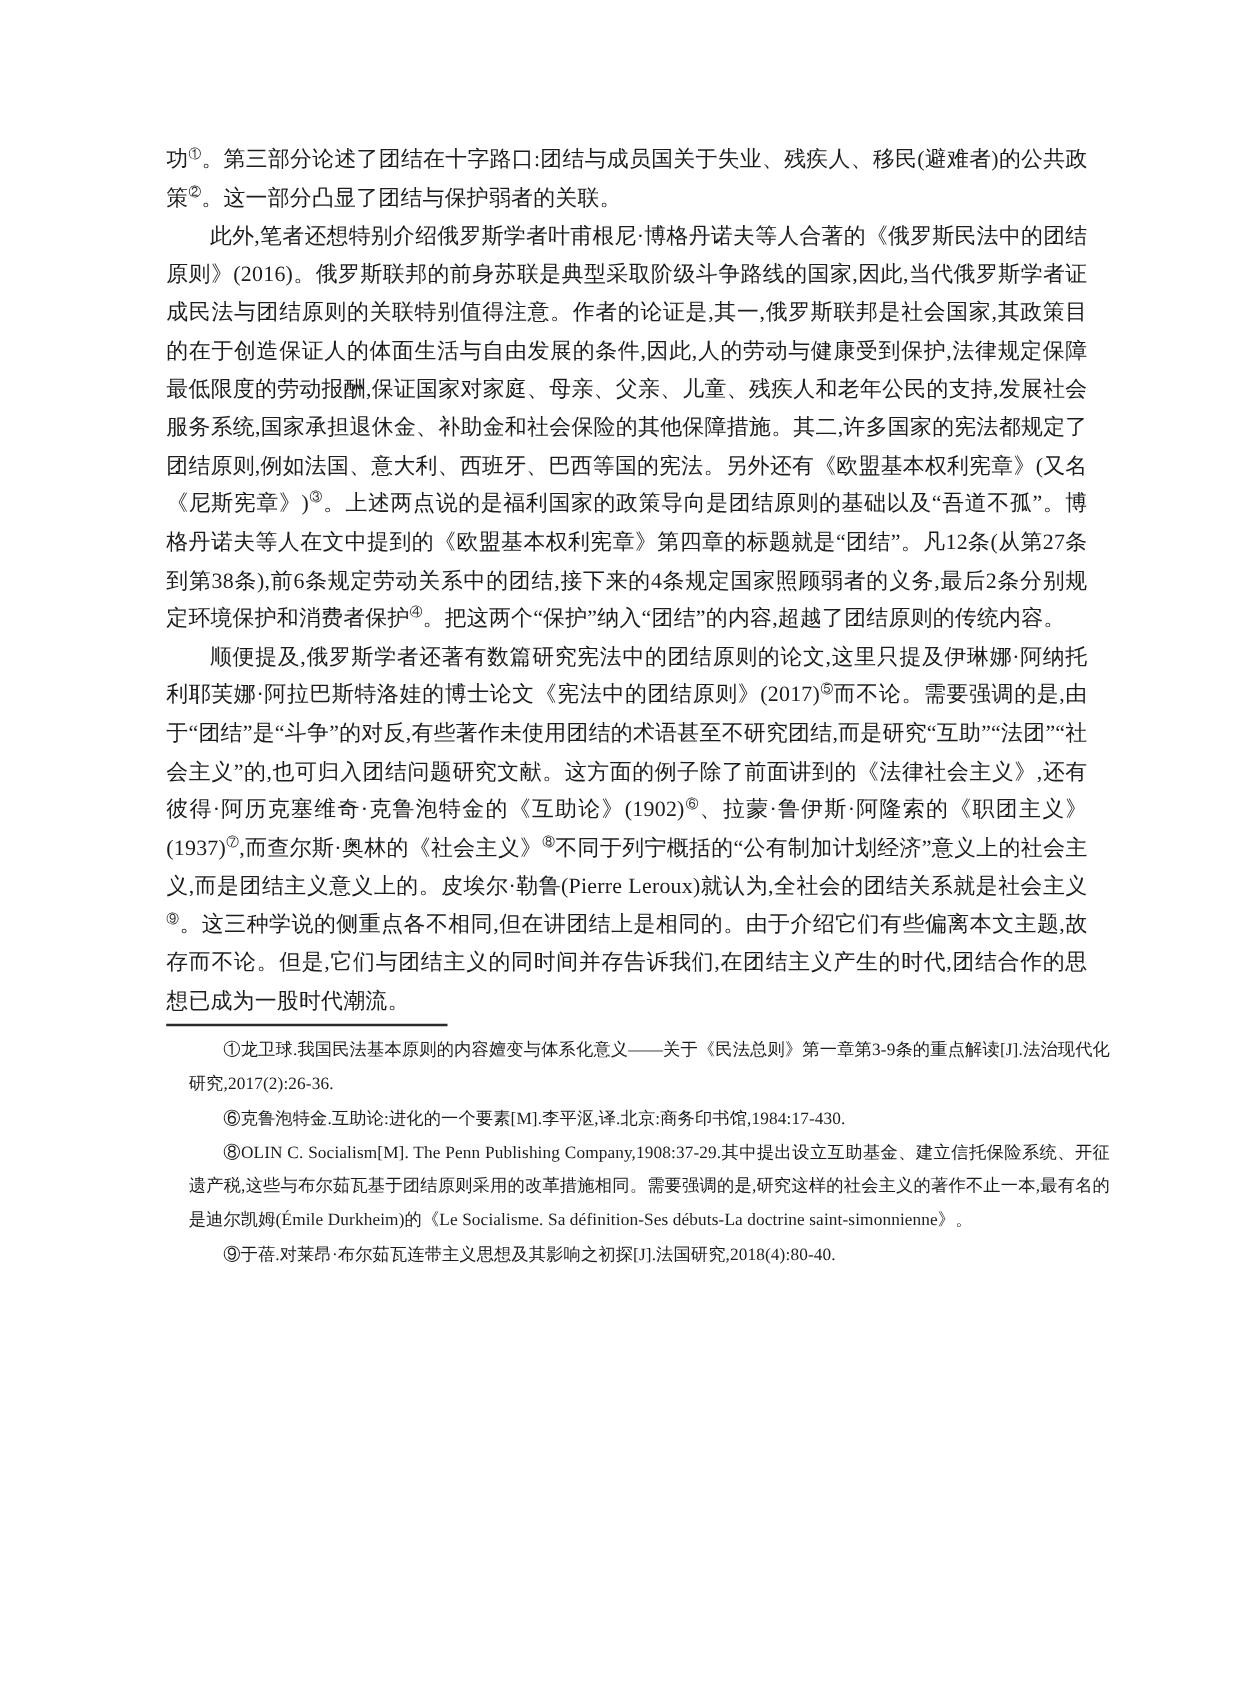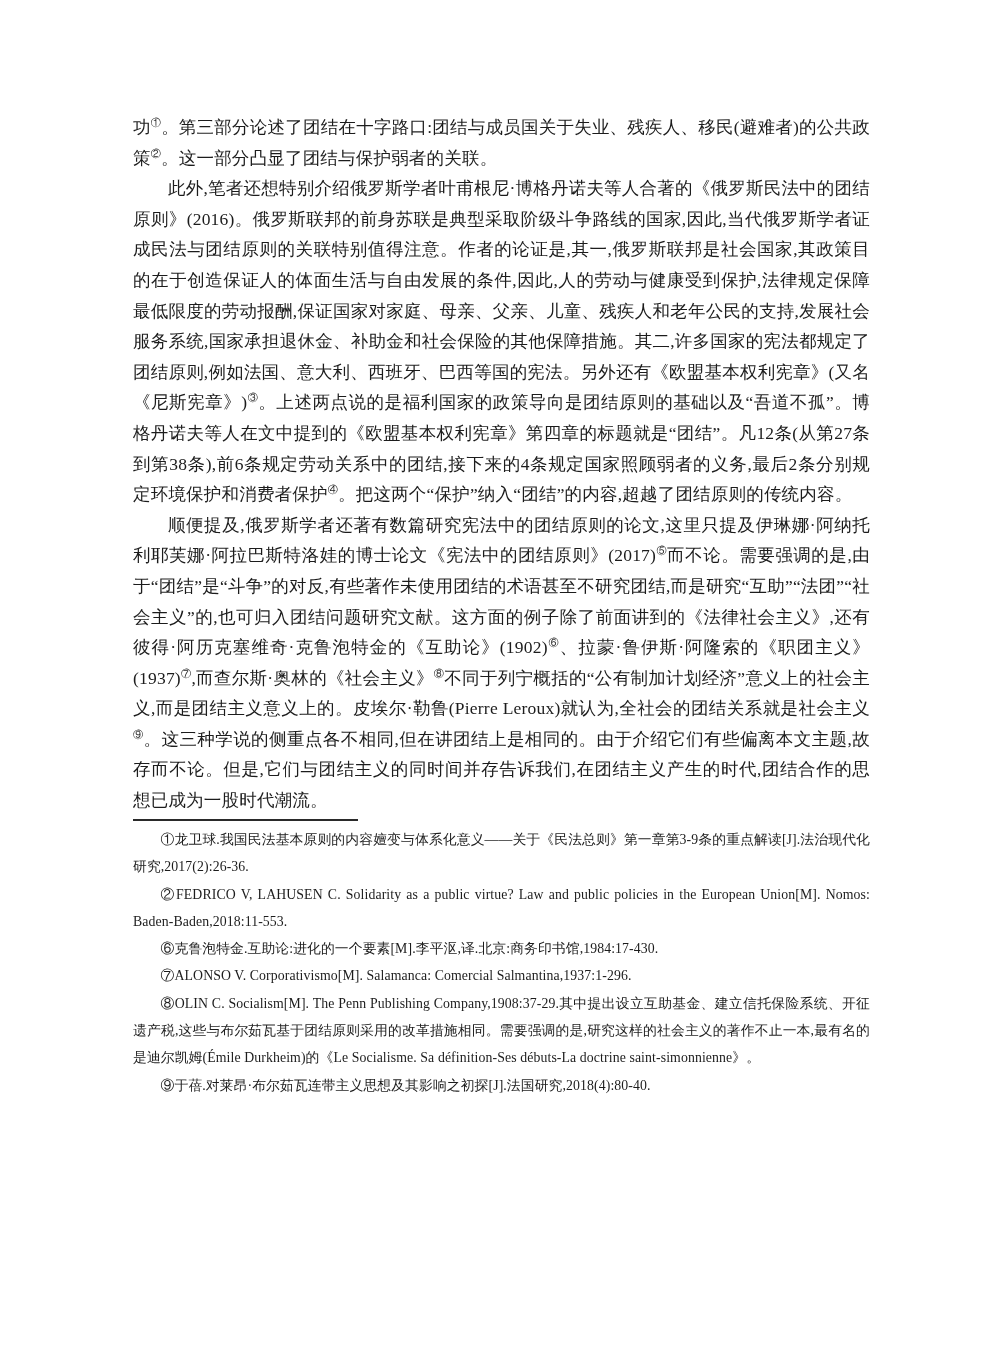--- a/index.html
+++ b/index.html
@@ -35,21 +35,21 @@
     line-height: 0;
   }
   .footnote-rule {
     position: absolute;
     left: 133px; top: 819px;
     width: 225px; height: 0;
     border-top: 2px solid #2a2a2a;
   }
   .footnotes {
     position: absolute;
-    left: 133px; top: 826px; width: 737px; height: 400px;
+    left: 151px; top: 826px; width: 737px; height: 400px;
     overflow: hidden;
   }
   .fn {
     margin: 0;
     font-size: 13.8px;
     line-height: 27.3px;
     text-align: justify;
     text-indent: 2em;
     letter-spacing: 0.1px;
   }
@@ -70,23 +70,21 @@
     <p class="para no-indent">功<sup class="fn-ref">①</sup>。第三部分论述了团结在十字路口:团结与成员国关于失业、残疾人、移民(避难者)的公共政策<sup class="fn-ref">②</sup>。这一部分凸显了团结与保护弱者的关联。</p>
     <p class="para">此外,笔者还想特别介绍俄罗斯学者叶甫根尼·博格丹诺夫等人合著的《俄罗斯民法中的团结原则》(2016)。俄罗斯联邦的前身苏联是典型采取阶级斗争路线的国家,因此,当代俄罗斯学者证成民法与团结原则的关联特别值得注意。作者的论证是,其一,俄罗斯联邦是社会国家,其政策目的在于创造保证人的体面生活与自由发展的条件,因此,人的劳动与健康受到保护,法律规定保障最低限度的劳动报酬,保证国家对家庭、母亲、父亲、儿童、残疾人和老年公民的支持,发展社会服务系统,国家承担退休金、补助金和社会保险的其他保障措施。其二,许多国家的宪法都规定了团结原则,例如法国、意大利、西班牙、巴西等国的宪法。另外还有《欧盟基本权利宪章》(又名《尼斯宪章》)<sup class="fn-ref">③</sup>。上述两点说的是福利国家的政策导向是团结原则的基础以及“吾道不孤”。博格丹诺夫等人在文中提到的《欧盟基本权利宪章》第四章的标题就是“团结”。凡12条(从第27条到第38条),前6条规定劳动关系中的团结,接下来的4条规定国家照顾弱者的义务,最后2条分别规定环境保护和消费者保护<sup class="fn-ref">④</sup>。把这两个“保护”纳入“团结”的内容,超越了团结原则的传统内容。</p>
     <p class="para">顺便提及,俄罗斯学者还著有数篇研究宪法中的团结原则的论文,这里只提及伊琳娜·阿纳托利耶芙娜·阿拉巴斯特洛娃的博士论文《宪法中的团结原则》(2017)<sup class="fn-ref">⑤</sup>而不论。需要强调的是,由于“团结”是“斗争”的对反,有些著作未使用团结的术语甚至不研究团结,而是研究“互助”“法团”“社会主义”的,也可归入团结问题研究文献。这方面的例子除了前面讲到的《法律社会主义》,还有彼得·阿历克塞维奇·克鲁泡特金的《互助论》(1902)<sup class="fn-ref">⑥</sup>、拉蒙·鲁伊斯·阿隆索的《职团主义》(1937)<sup class="fn-ref">⑦</sup>,而查尔斯·奥林的《社会主义》<sup class="fn-ref">⑧</sup>不同于列宁概括的“公有制加计划经济”意义上的社会主义,而是团结主义意义上的。皮埃尔·勒鲁(Pierre Leroux)就认为,全社会的团结关系就是社会主义<sup class="fn-ref">⑨</sup>。这三种学说的侧重点各不相同,但在讲团结上是相同的。由于介绍它们有些偏离本文主题,故存而不论。但是,它们与团结主义的同时间并存告诉我们,在团结主义产生的时代,团结合作的思想已成为一股时代潮流。</p>
 
   </main>
 
   <div class="footnote-rule"></div>
 
   <section class="footnotes">
     <p class="fn">①龙卫球.我国民法基本原则的内容嬗变与体系化意义——关于《民法总则》第一章第3-9条的重点解读[J].法治现代化研究,2017(2):26-36.</p>
-    <p class="fn">②FEDRICO V, LAHUSEN C. Solidarity as a public virtue?  Law and public policies in the European Union[M]. Nomos: Baden-Baden,2018:11-553.</p>
     <p class="fn">⑥克鲁泡特金.互助论:进化的一个要素[M].李平沤,译.北京:商务印书馆,1984:17-430.</p>
-    <p class="fn">⑦ALONSO V. Corporativismo[M]. Salamanca: Comercial Salmantina,1937:1-296.</p>
     <p class="fn">⑧OLIN C. Socialism[M]. The Penn Publishing Company,1908:37-29.其中提出设立互助基金、建立信托保险系统、开征遗产税,这些与布尔茹瓦基于团结原则采用的改革措施相同。需要强调的是,研究这样的社会主义的著作不止一本,最有名的是迪尔凯姆(Émile Durkheim)的《Le Socialisme. Sa définition-Ses débuts-La doctrine saint-simonnienne》。</p>
     <p class="fn">⑨于蓓.对莱昂·布尔茹瓦连带主义思想及其影响之初探[J].法国研究,2018(4):80-40.</p>
 
   </section>
 
   <div class="page-number">3</div>
 
 </div>
 
 </body></html>

